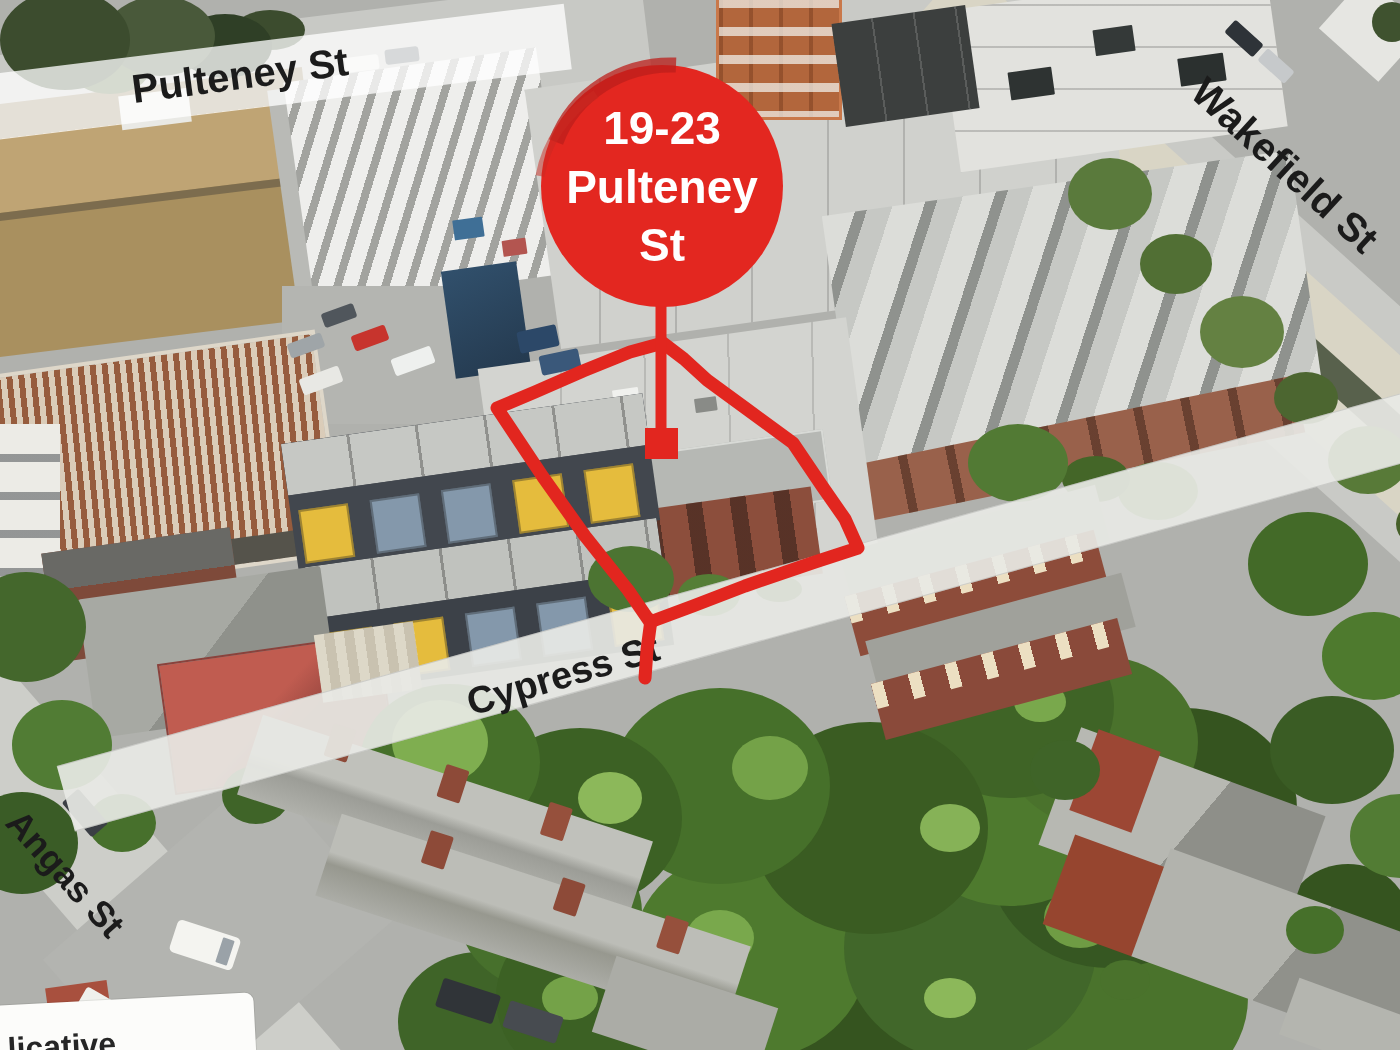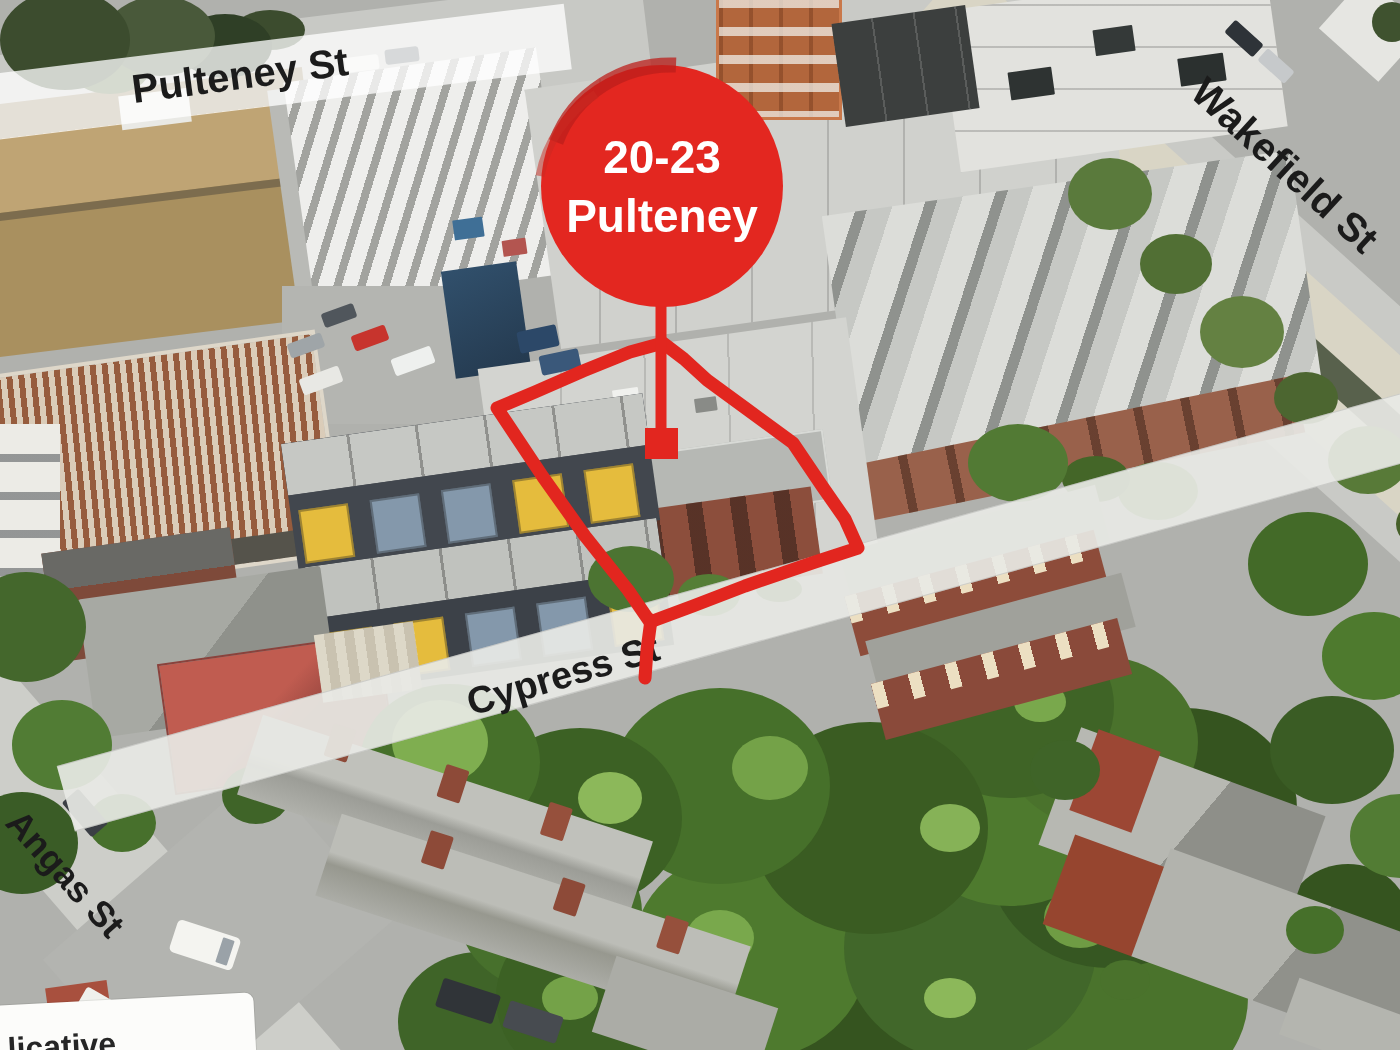--- a/index.html
+++ b/index.html
@@ -195,21 +195,22 @@
     <path d="M497,408 L535,392 583,371 630,352 663,343 684,359 707,380 748,410 793,443 822,486 845,519 858,548 815,562 745,586 693,606 650,622 628,590 585,536 543,477 497,408 Z" fill="none" stroke="#E2261F" stroke-width="13" stroke-linejoin="round" stroke-linecap="round"></path>
     <path d="M651,620 L647,650 645,678" fill="none" stroke="#E2261F" stroke-width="13" stroke-linecap="round"></path>
     <line x1="661" y1="290" x2="661" y2="430" stroke="#E2261F" stroke-width="11"></line>
     <rect x="645" y="428" width="33" height="31" fill="#E2261F"></rect>
     <circle cx="662" cy="186" r="121" fill="#E32720"></circle>
     <path d="M556,142 A122,116 0 0 1 676,65" fill="none" stroke="#BC1F1B" stroke-width="15" opacity="0.75"></path>
     <path d="M540,176 A130,124 0 0 1 596,94" fill="none" stroke="#C92A22" stroke-width="9" opacity="0.5"></path>
   </svg>
 
   <div id="balloon-text">
-    <span>20-23</span>
+    <span>19-23</span>
     <span>Pulteney</span>
+    <span>St</span>
   </div>
 
   <div id="watermark">
     <span>licative</span>
   </div>
 
 </div>
 
 </body></html>

